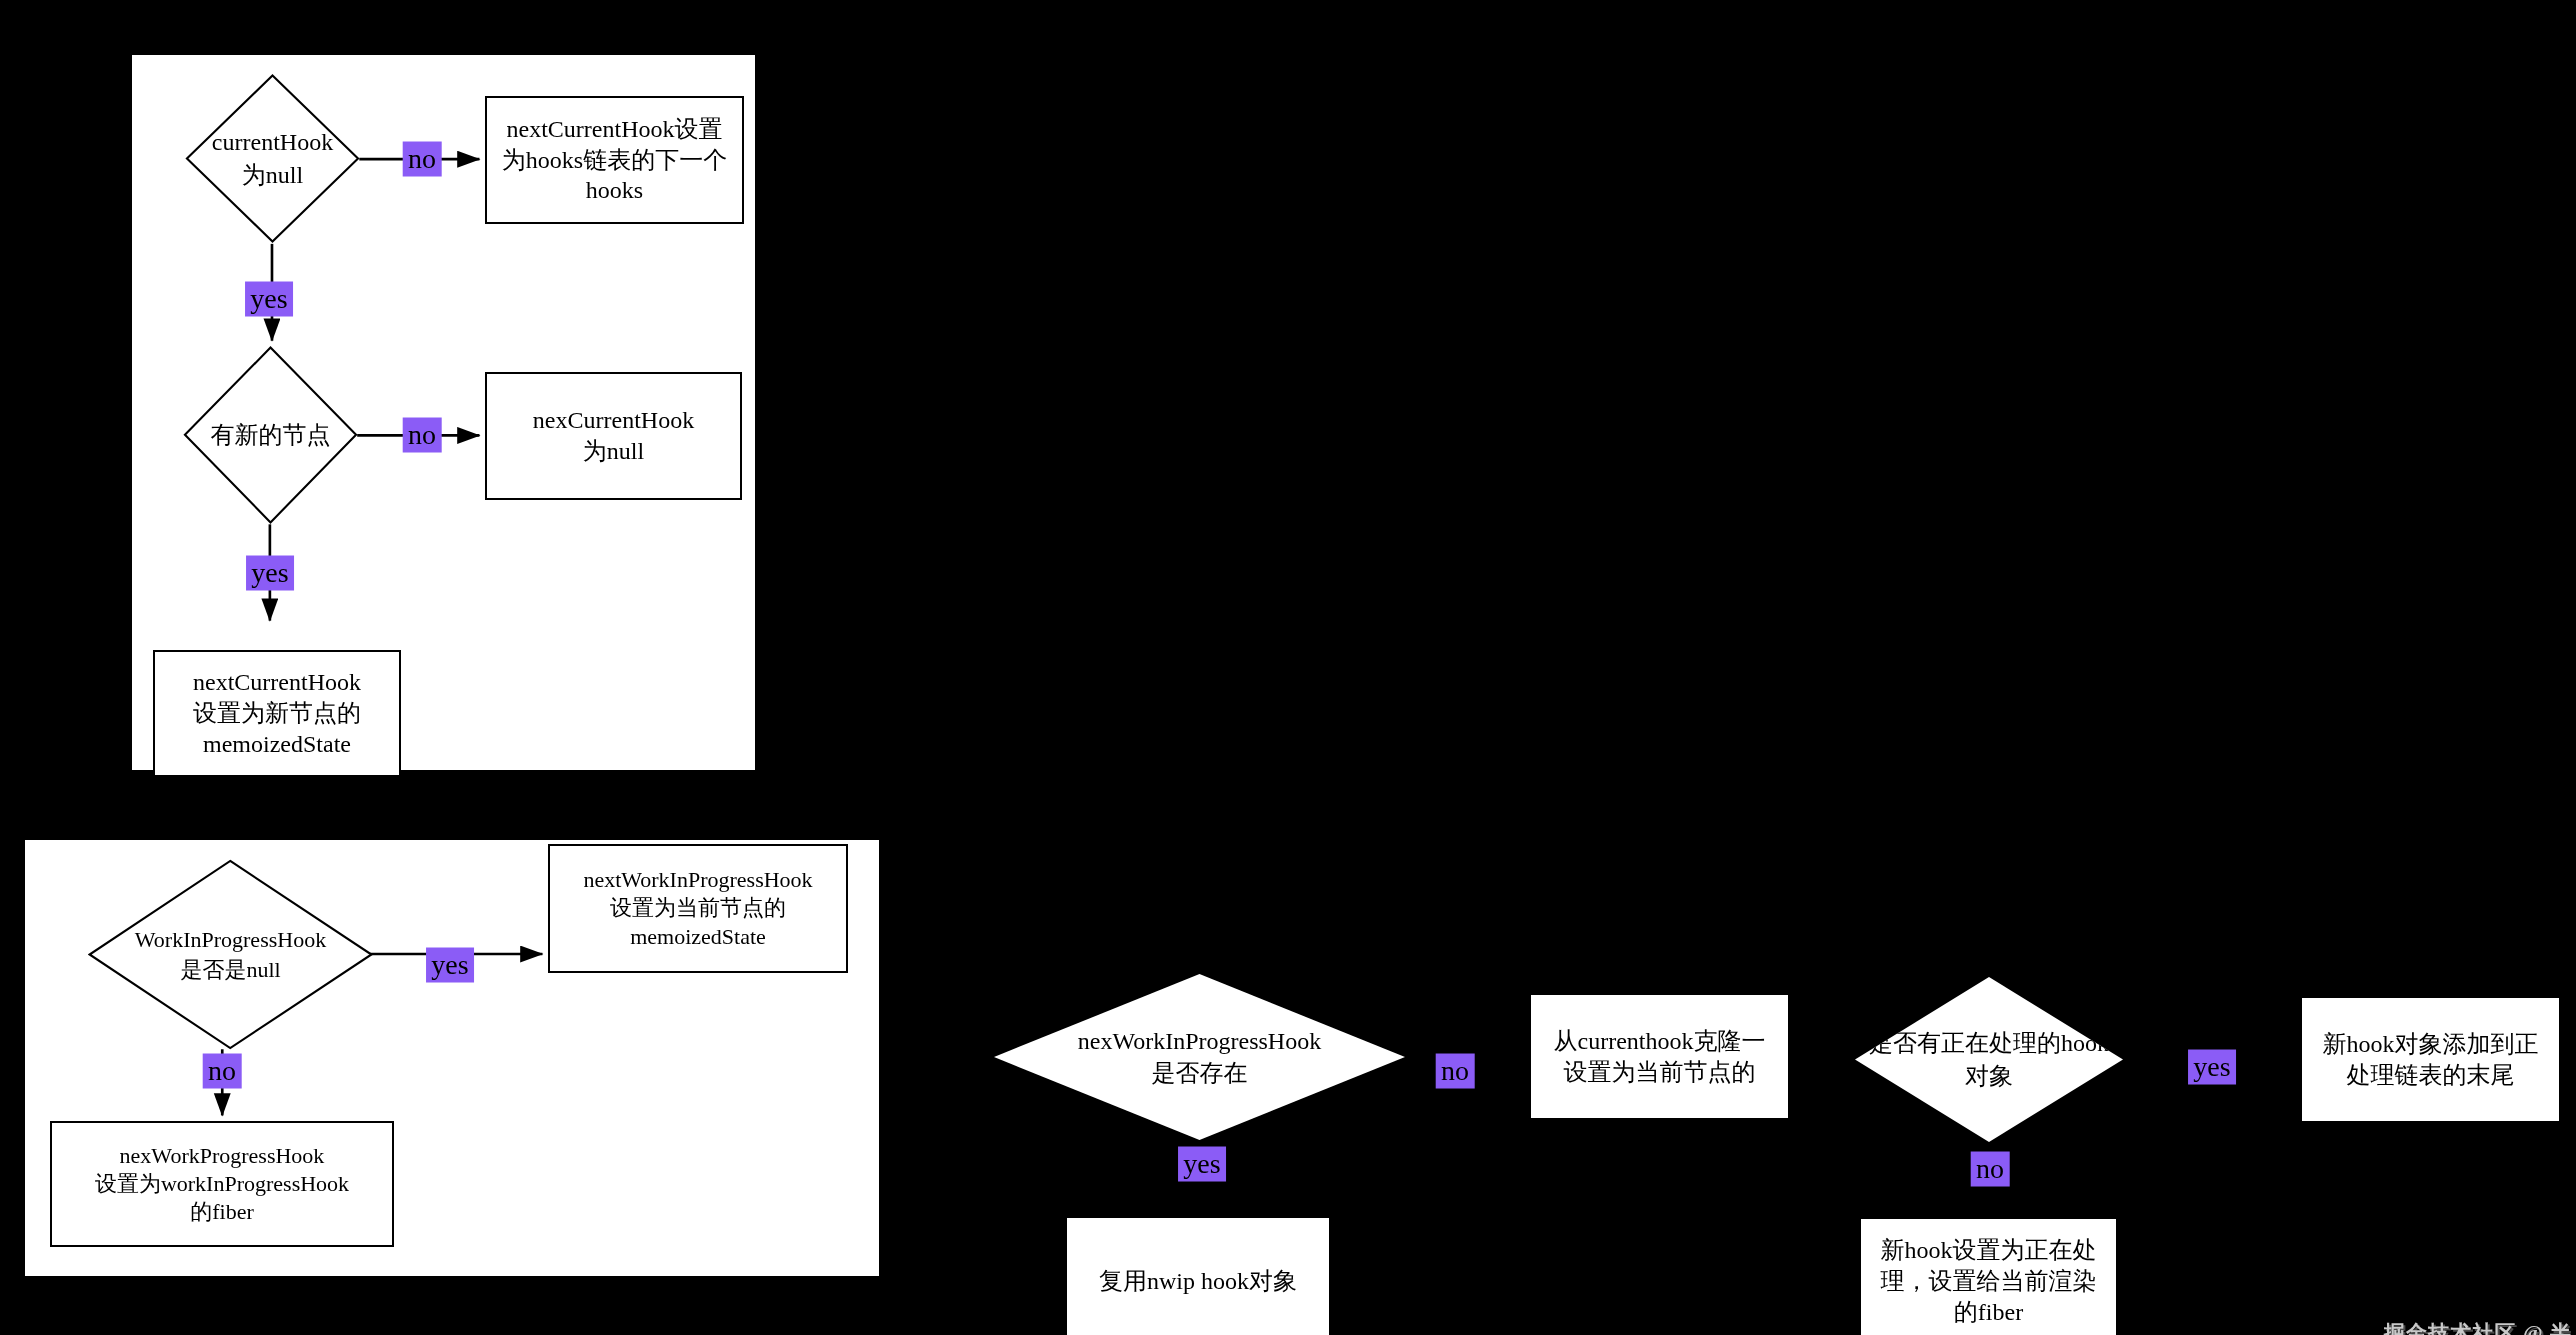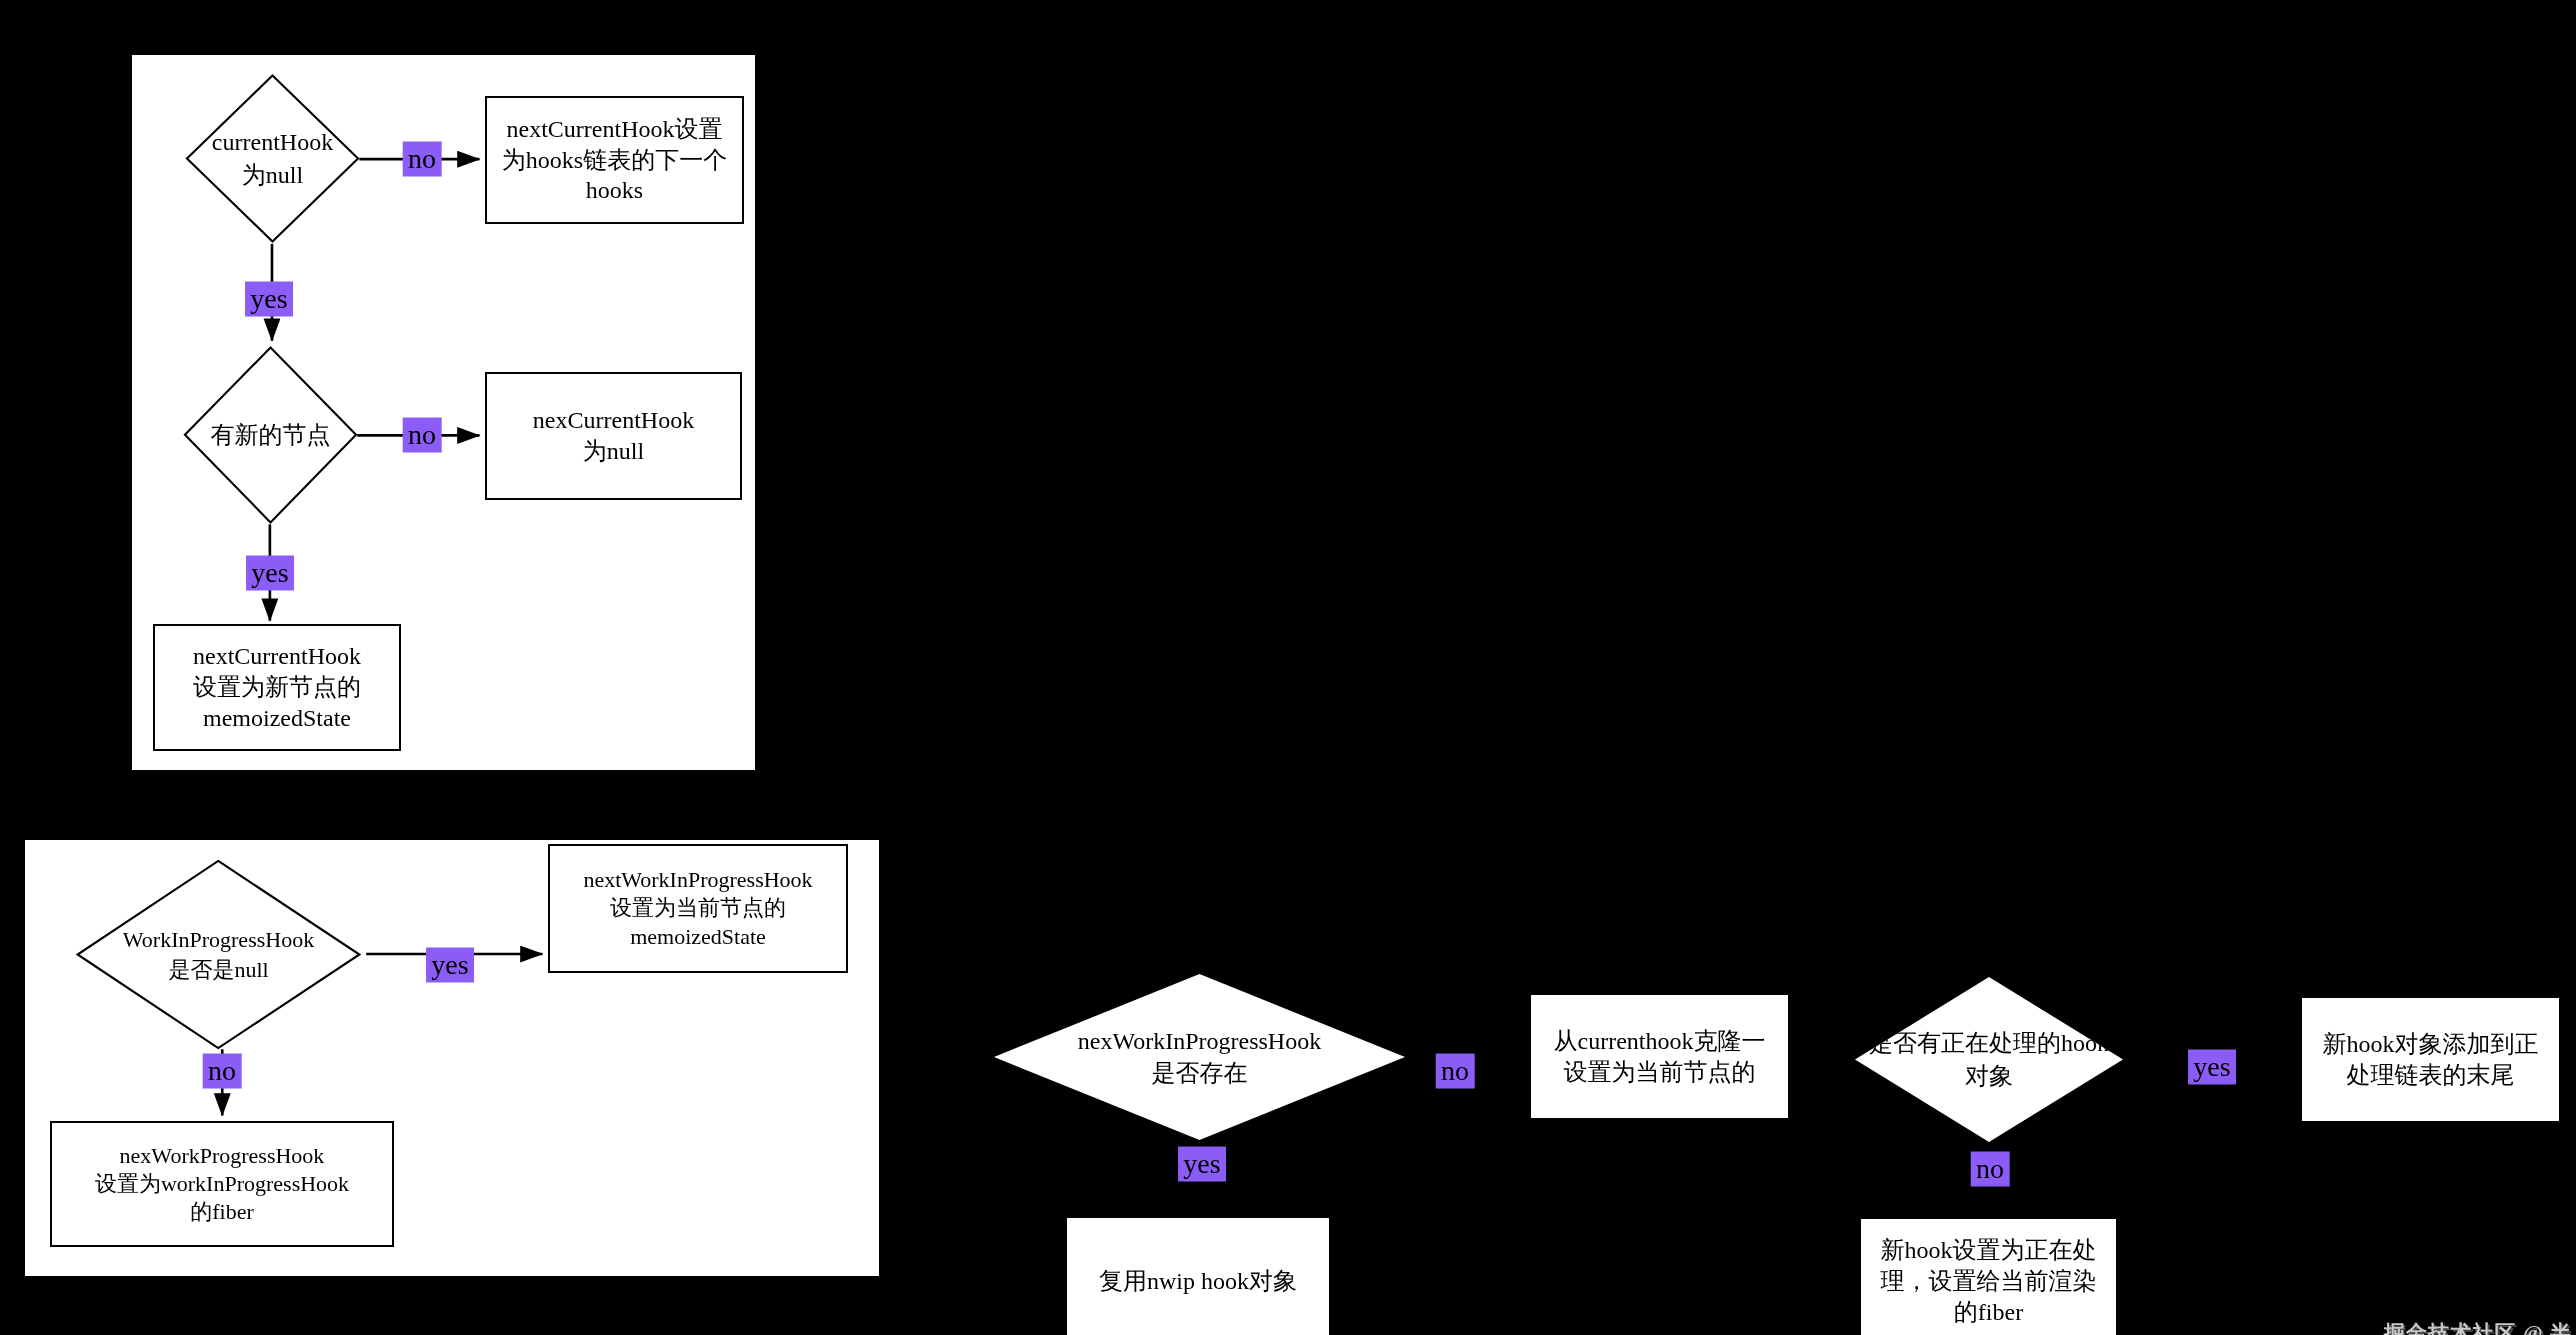--- a/index.html
+++ b/index.html
@@ -147,27 +147,27 @@
 
   <div class="edge-chip" style="left:422px; top:403px;">no</div>
 
   <div class="node process" style="left:485px; top:340px; width:257px; height:128px;">
     <span>nexCurrentHook
 为null</span>
   </div>
 
   <div class="edge-chip" style="left:270px; top:541px;">yes</div>
 
-  <div class="node process" style="left:153px; top:592px; width:248px; height:127px;">
+  <div class="node process" style="left:153px; top:618px; width:248px; height:127px;">
     <span>nextCurrentHook
 设置为新节点的
 memoizedState</span>
   </div>
 
-  <div class="diamond-wrap" style="left:76px; top:827px; width:285px; height:191px;">
+  <div class="diamond-wrap" style="left:88px; top:827px; width:285px; height:191px;">
     <svg width="285" height="191" viewBox="0 0 539 360">
       <polygon points="269,3 536,180 269,357 3,180" fill="#ffffff" stroke="#000000" stroke-width="4"></polygon>
     </svg>
     <div class="diamond-text" style="font-size:22px;">WorkInProgressHook
 是否是null</div>
   </div>
 
   <div class="edge-chip" style="left:450px; top:933px;">yes</div>
 
   <div class="node process" style="left:548px; top:812px; width:300px; height:129px; font-size:22px;">

